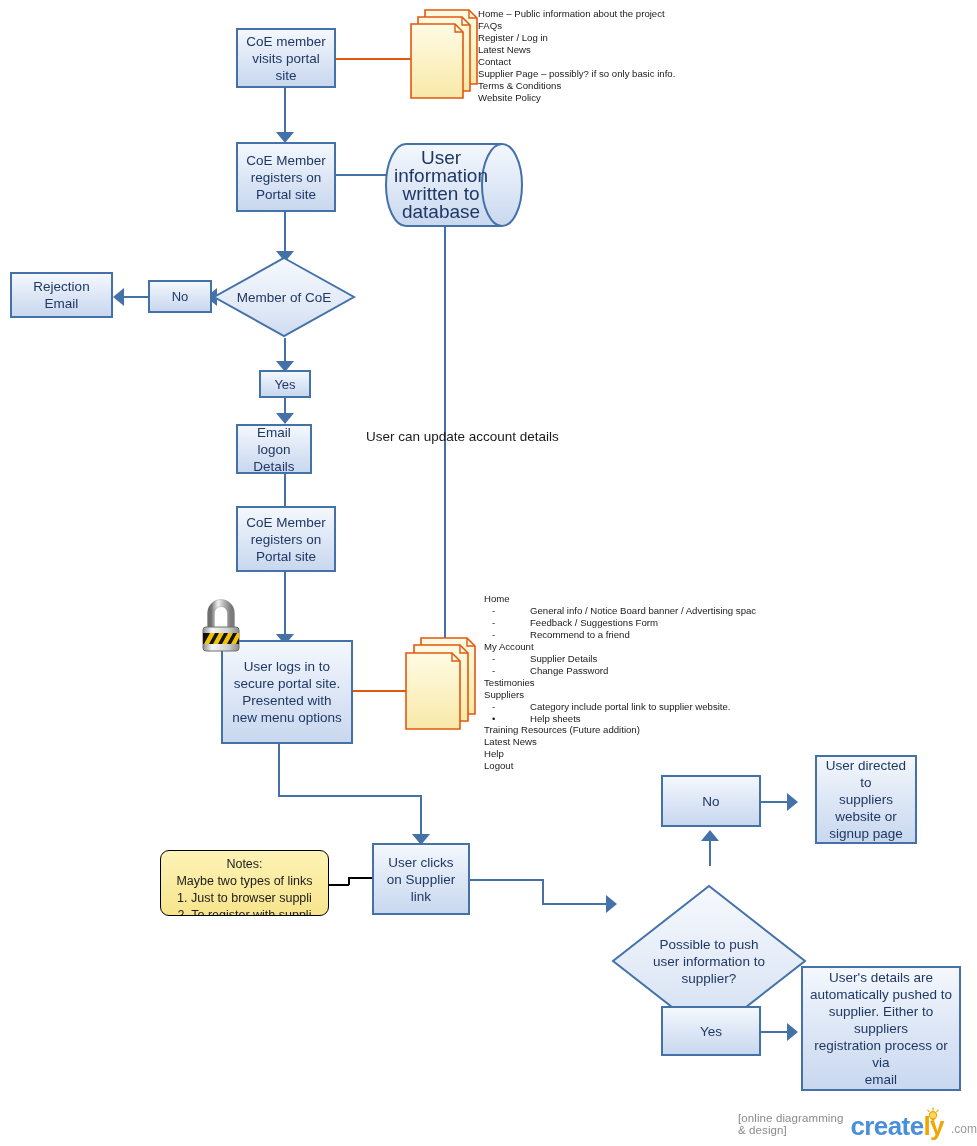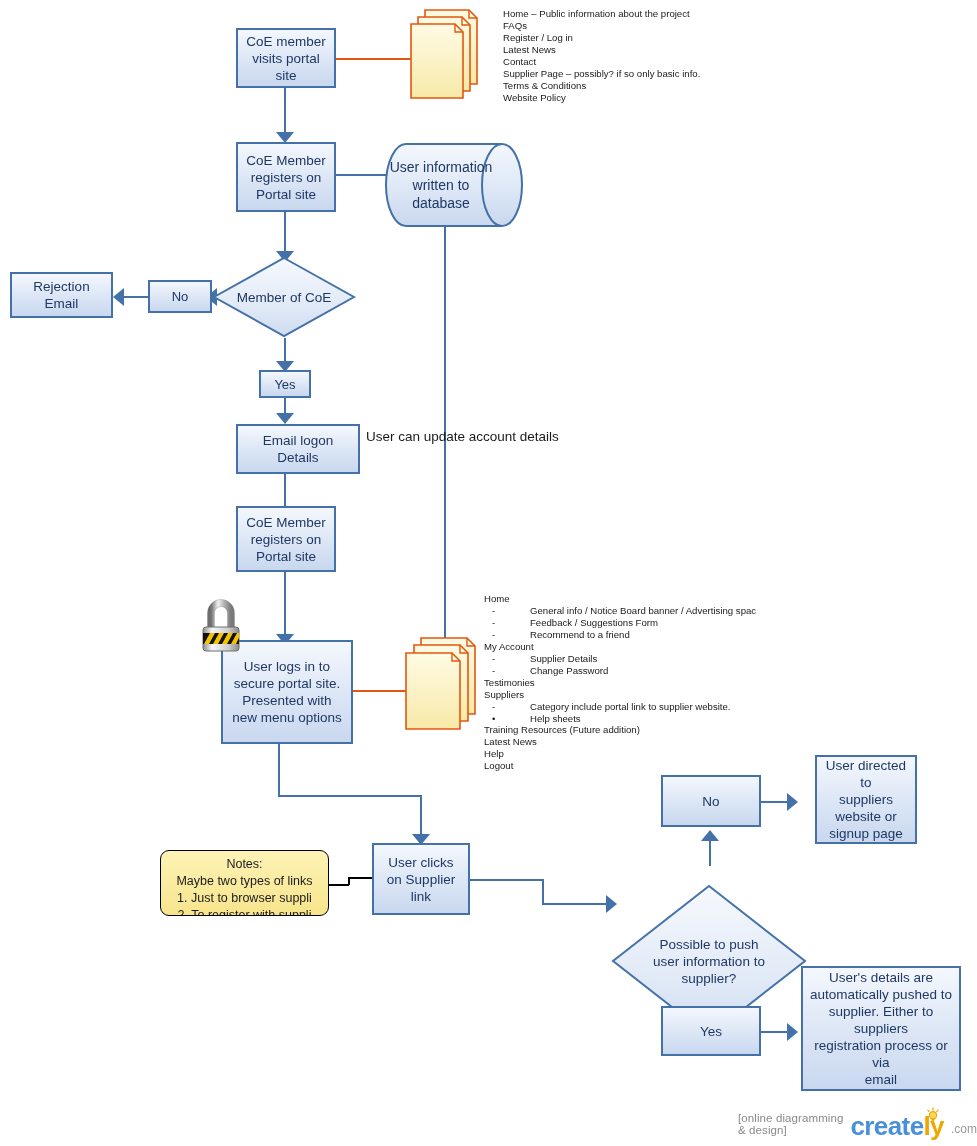--- a/index.html
+++ b/index.html
@@ -54,21 +54,21 @@
     white-space: pre-line;
     pointer-events: none;
   }
 
   
   .cylinder { position: absolute; }
   .cylinder .clabel {
     position: absolute; inset: 0;
     display: flex; align-items: center; justify-content: center;
     text-align: center; color: #1f3864;
-    font-size: 14px; line-height: 18px; white-space: pre-line;
+    font-size: 19px; line-height: 18px; white-space: pre-line;
     padding-right: 26px;
     pointer-events: none;
   }
 
   
   .note {
     position: absolute;
     border: 1.6px solid #000000;
     border-radius: 9px;
     background: linear-gradient(to bottom, #fdf3b6 0%, #f7e48c 100%);
@@ -250,21 +250,21 @@
     <div class="dlabel">Member  of CoE</div>
   </div>
 
   <div class="node small" style="left:148px; top:280px; width:64px; height:33px;">No</div>
 
   <div class="node" style="left:10px; top:272px; width:103px; height:46px;">Rejection
 Email</div>
 
   <div class="node small" style="left:259px; top:370px; width:52px; height:28px;">Yes</div>
 
-  <div class="node" style="left:236px; top:424px; width:124px; height:50px;">Email logon
+  <div class="node" style="left:236px; top:424px; width:76px; height:50px;">Email logon
 Details</div>
 
   <div class="node" style="left:236px; top:506px; width:100px; height:66px;">CoE Member
 registers on
 Portal site</div>
 
   <div class="node" style="left:221px; top:640px; width:132px; height:104px;">User logs in to
 secure portal site.
 Presented with
 new menu options</div>
@@ -362,21 +362,21 @@
         <path d="M2,16 L46,16 L54,24 L54,90 L2,90 Z"></path>
       </g>
       <g stroke="#e2570f" stroke-width="1.4" fill="none">
         <path d="M60,2 L60,10 L68,10"></path>
         <path d="M53,9 L53,17 L61,17"></path>
         <path d="M46,16 L46,24 L54,24"></path>
       </g>
     </svg>
   </div>
 
-  <div class="doclist" style="left:478px; top:8px;margin-left:25px;">
+  <div class="doclist" style="left:478px; top:8px;">
     <span class="dl">Home – Public information about the project</span>
     <span class="dl">FAQs</span>
     <span class="dl">Register / Log in</span>
     <span class="dl">Latest News</span>
     <span class="dl">Contact</span>
     <span class="dl">Supplier Page – possibly? if so only basic info.</span>
     <span class="dl">Terms &amp; Conditions</span>
     <span class="dl">Website Policy</span>
   </div>
 

